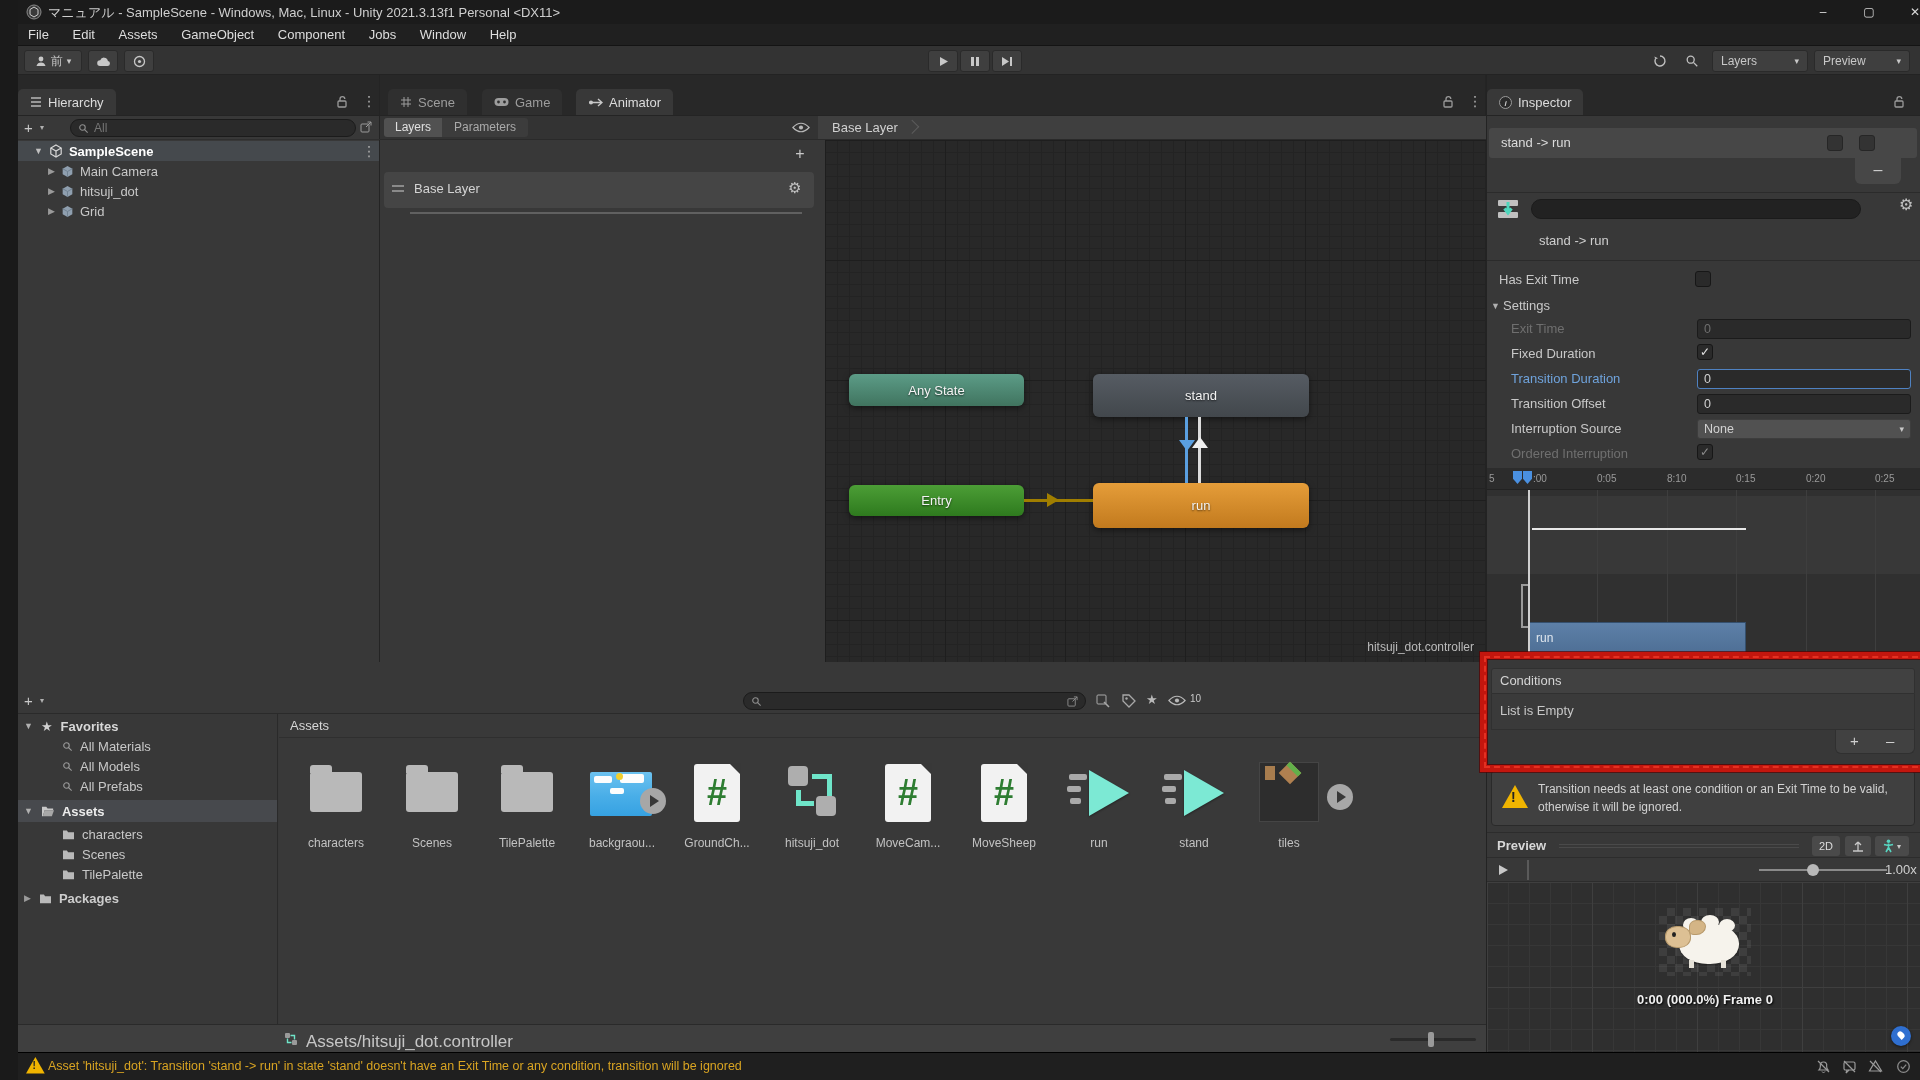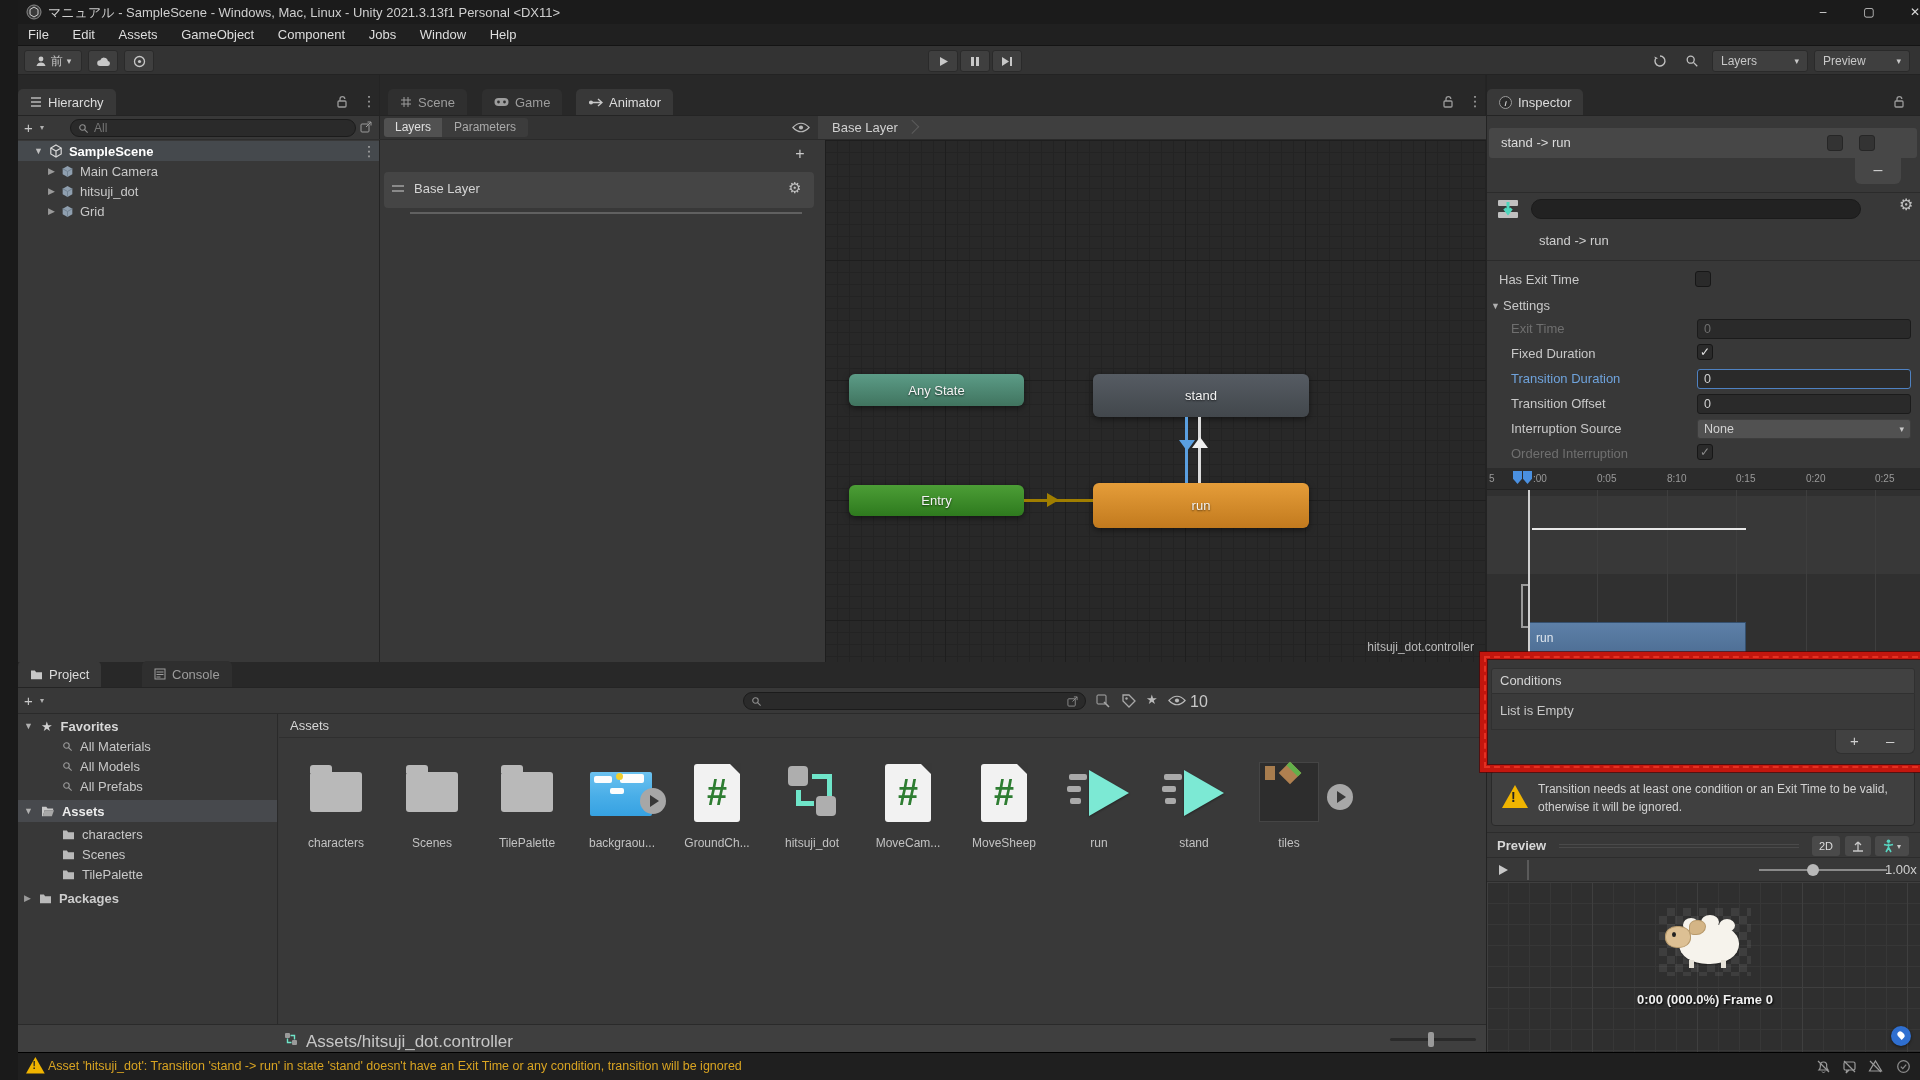--- a/index.html
+++ b/index.html
@@ -346,39 +346,20 @@
       <div class="abs" style="left:373px;top:277px;width:3px;height:66px;background:#dcdcdc"></div>
       <div class="abs" style="left:367px;top:297px;border-left:8px solid transparent;border-right:8px solid transparent;border-bottom:11px solid #efefef"></div>
 
       <div class="abs" style="left:199px;top:359px;width:69px;height:3px;background:#a07e00"></div>
       <div class="abs" style="left:222px;top:353px;border-top:7px solid transparent;border-bottom:7px solid transparent;border-left:12px solid #a07e00"></div>
       <span class="abs nw" style="right:12px;bottom:8px;color:#bcbcbc;font-size:12px">hitsuji_dot.controller</span>
     </div>
   </div>
 
   <div class="panel" style="left:0;top:662px;width:1468px;height:390px;border-right:1px solid #242424">
-    <div class="tabstrip" style="height:26px">
-      <div class="tab on" style="left:0;height:26px">
-        <span class="ico">
-            <svg width="13" height="11" viewBox="0 0 16 14">
-              <path d="M1 2h5l1.5 2H15v9H1z" fill="#c8c8c8"></path>
-            </svg>
-          </span>
-        <span>Project</span>
-      </div>
-      <div class="tab off" style="left:124px;height:26px">
-        <span class="ico">
-            <svg width="12" height="12" viewBox="0 0 12 12">
-              <rect x="1" y="1" width="10" height="10" fill="none" stroke="#9d9d9d"></rect>
-              <path d="M2.5 4h7M2.5 6.5h7M2.5 9h4" stroke="#9d9d9d"></path>
-            </svg>
-          </span>
-        <span>Console</span>
-      </div>
-    </div>
     <div class="abs" style="left:0;top:26px;width:1468px;height:26px;border-bottom:1px solid #2a2a2a">
       <span class="abs" style="left:6px;top:4px;color:#c8c8c8;font-size:15px">+</span>
       <span class="abs" style="left:22px;top:8px;font-size:8px;color:#b0b0b0">▾</span>
       <div class="searchbox" style="left:725px;top:4px;width:343px;height:18px">
         <span class="ico">
             <svg width="11" height="11" viewBox="0 0 16 16">
               <circle cx="6.5" cy="6.5" r="4" fill="none" stroke="#8f8f8f" stroke-width="1.6"></circle>
               <line x1="9.6" y1="9.6" x2="14" y2="14" stroke="#8f8f8f" stroke-width="1.6"></line>
             </svg>
           </span>
@@ -402,21 +383,21 @@
             <circle cx="4.5" cy="4.5" r="1.2" fill="#a8a8a8"></circle>
           </svg>
         </span>
       <span class="abs" style="left:1128px;top:4px;color:#b8b8b8;font-size:13px">★</span>
       <span class="abs ico" style="left:1150px;top:7px">
           <svg width="18" height="11" viewBox="0 0 20 12">
             <path d="M1 6Q10-3.5 19 6 10 15.5 1 6z" fill="none" stroke="#b8b8b8" stroke-width="1.3"></path>
             <circle cx="10" cy="6" r="2.3" fill="#b8b8b8"></circle>
           </svg>
         </span>
-      <span class="abs" style="left:1172px;top:5px;font-size:16px;color:#c8c8c8">10</span>
+      <span class="abs" style="left:1172px;top:5px;font-size:10px;color:#c8c8c8">10</span>
     </div>
 
     <div class="abs" style="left:0;top:52px;width:260px;height:310px;border-right:1px solid #2a2a2a">
       <div class="row" style="top:2px">
         <span style="margin-left:6px;font-size:9px;color:#b0b0b0">▼</span>
         <span style="margin-left:8px;color:#d0d0d0">★</span>
         <span style="margin-left:8px;font-weight:bold;color:#d8d8d8">Favorites</span>
       </div>
       <div class="row" style="top:22px">
         <span class="ico" style="margin-left:44px">

